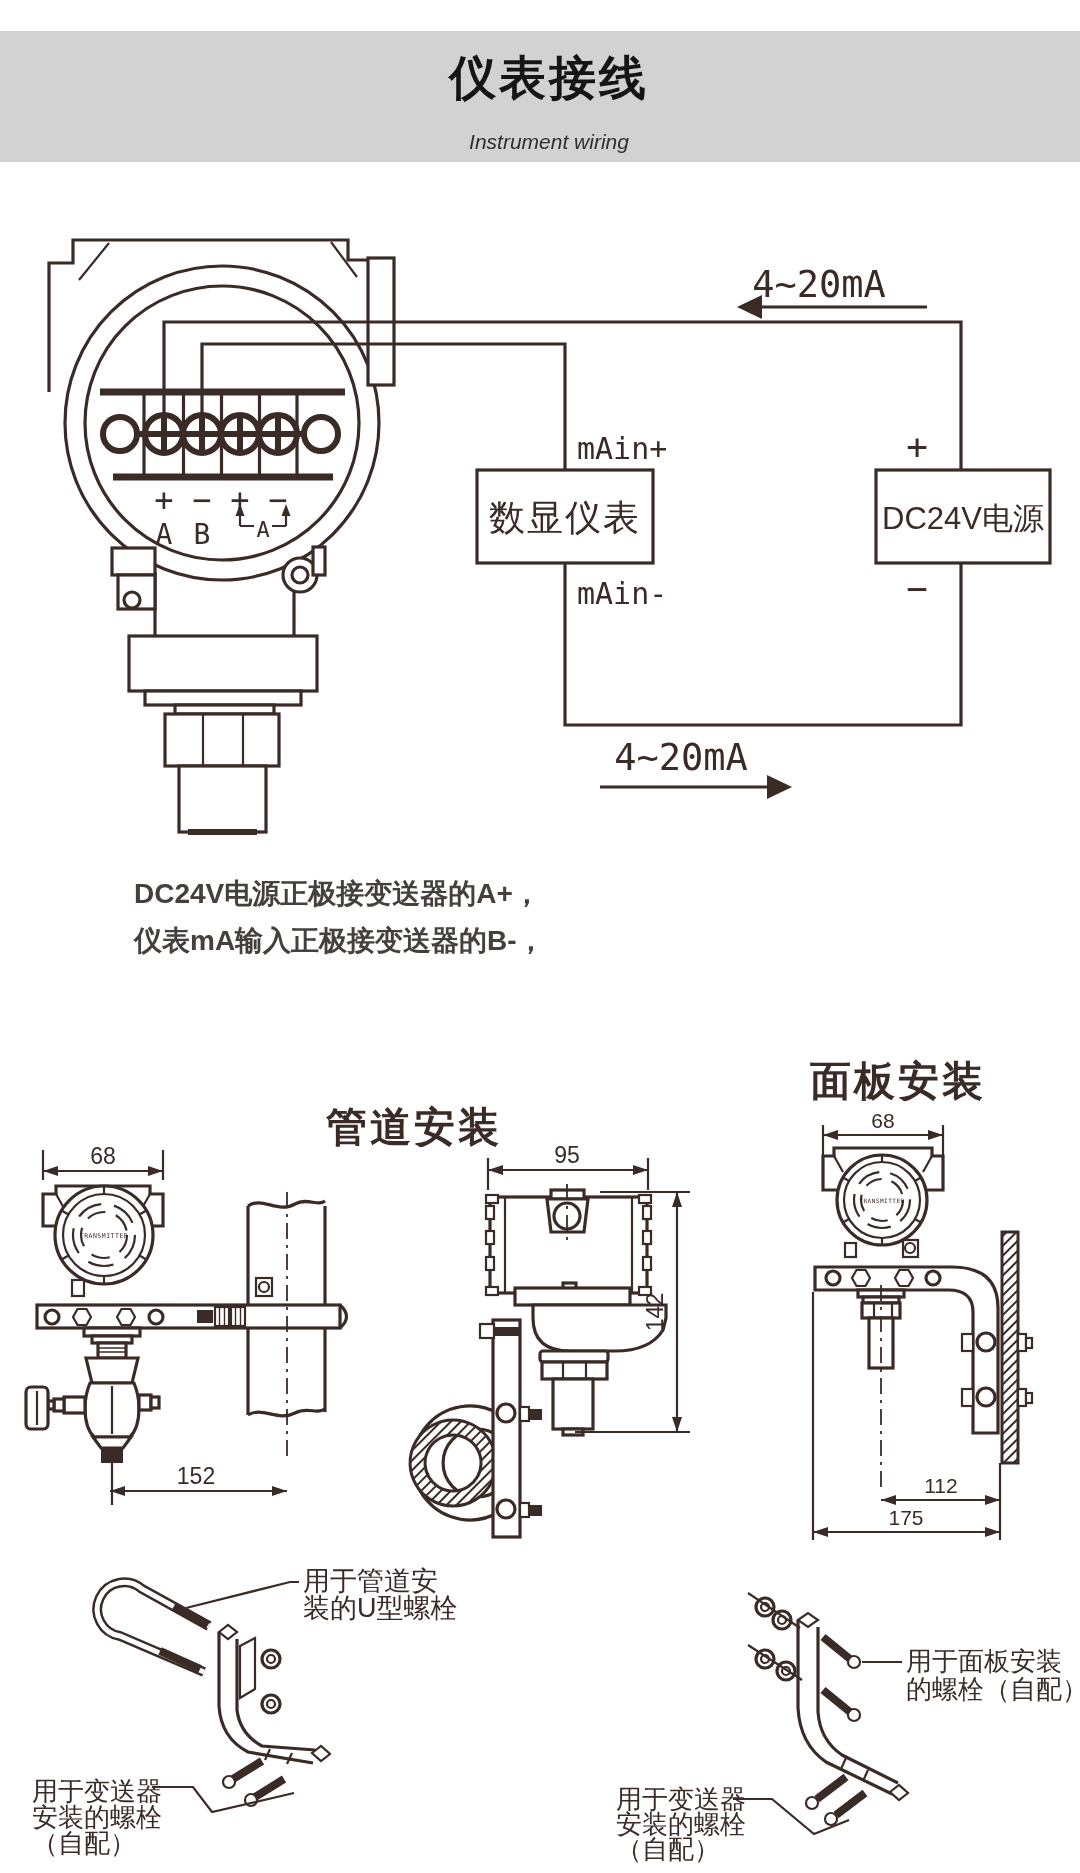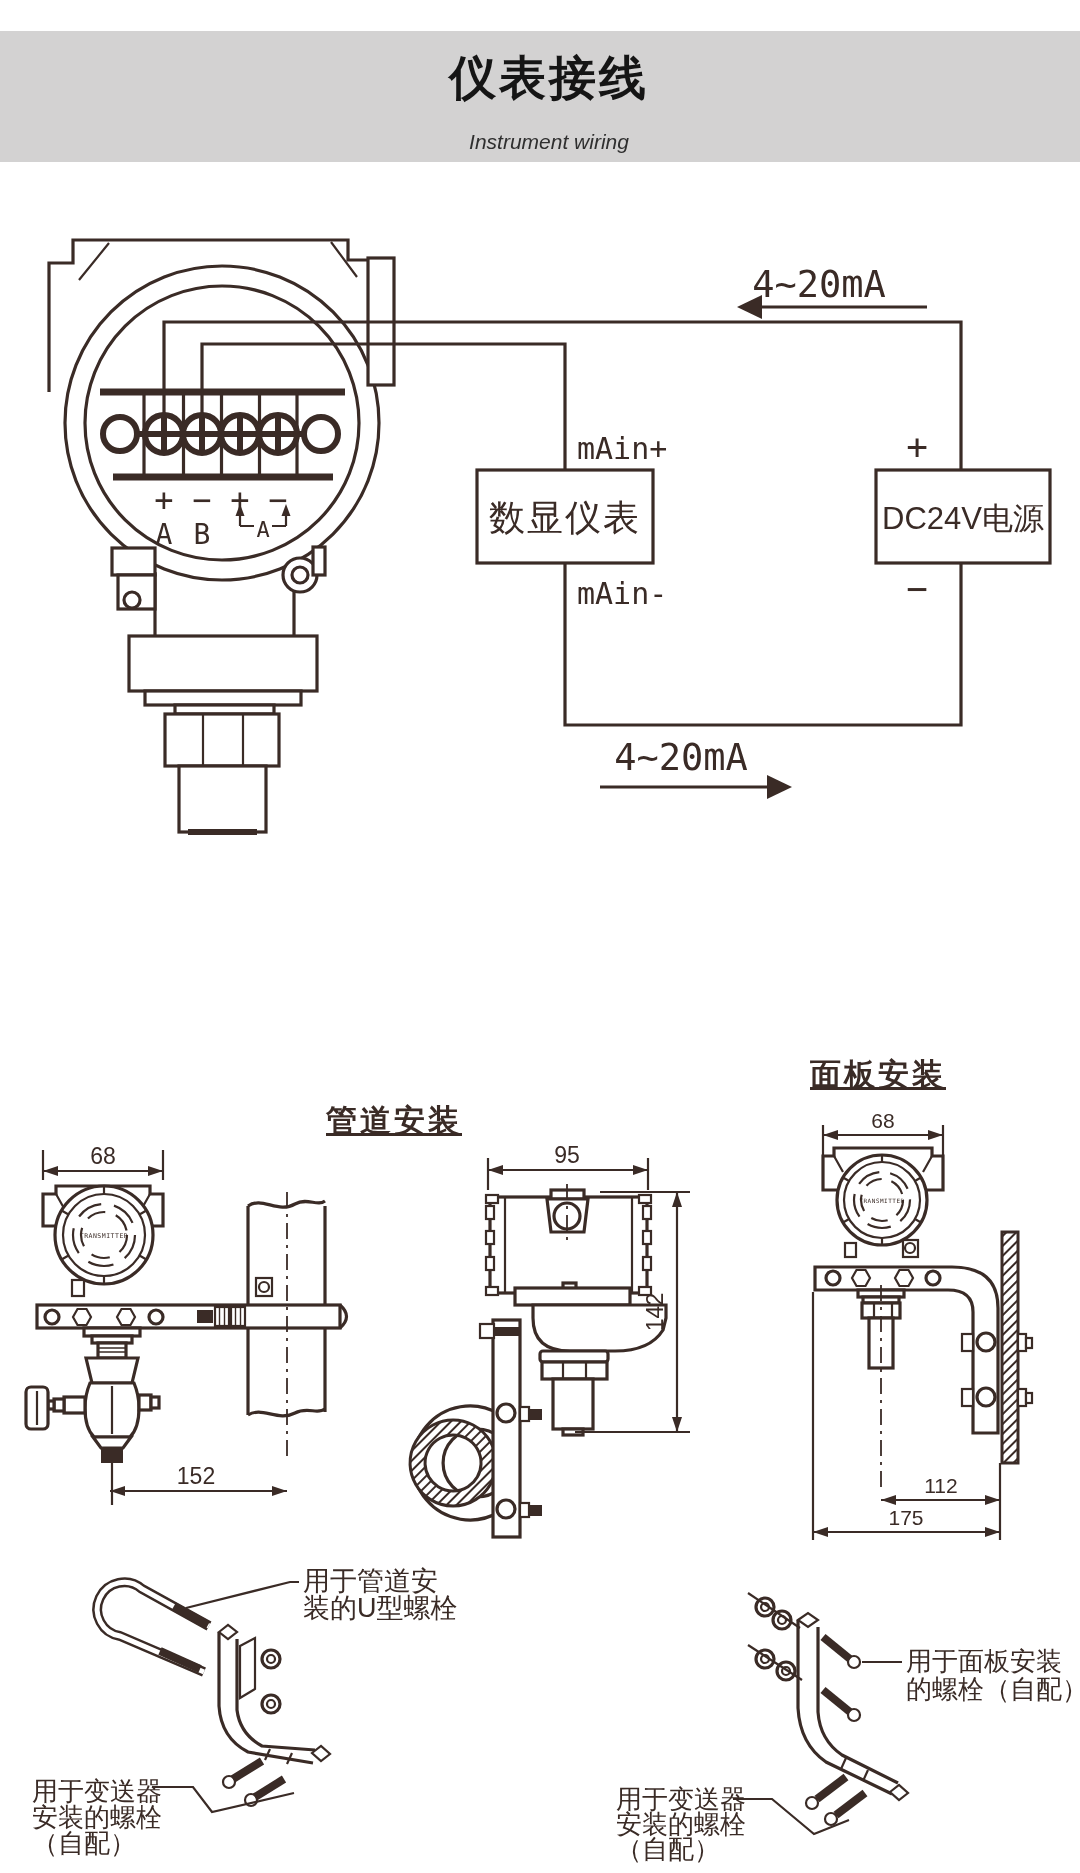--- a/index.html
+++ b/index.html
@@ -4,21 +4,21 @@
 <style>
   html,body{margin:0;padding:0;background:#fff;}
   .page{position:relative;width:1080px;height:1873px;background:#fff;overflow:hidden;
         font-family:"Liberation Sans",sans-serif;}
   .header{position:absolute;left:0;top:31px;width:1080px;height:131px;background:var(--header-bg);
           text-align:center;padding-left:9px;}
   .header .title{margin-top:16px;font-size:47px;font-weight:700;letter-spacing:3px;color:#151515;}
   .header .subtitle{margin-top:20px;font-size:21px;color:#2f2f2f;font-style:italic;}
   .guide{position:absolute;left:134px;top:870px;font-size:28px;line-height:47px;
          color:var(--guide-text);font-weight:600;white-space:nowrap;}
-  .sec-title{position:absolute;font-size:31px;letter-spacing:3px;color:var(--ink);font-weight:600;text-decoration:underline;}
+  .sec-title{position:absolute;font-size:41px;letter-spacing:3px;color:var(--ink);font-weight:600;}
   #pipe-title{left:326px;top:1100px;text-align:center;}
   #panel-title{left:810px;top:1054px;}
   svg{position:absolute;left:0;top:0;color:var(--ink);}
   svg text{fill:var(--ink);}
   .s1{stroke:currentColor;stroke-width:1.4;fill:none}
   .s2{stroke:currentColor;stroke-width:2.2;fill:none}
   .s3{stroke:currentColor;stroke-width:3.2;fill:none}
   .ws2{stroke:currentColor;stroke-width:2.2;fill:#fff}
   .ws3{stroke:currentColor;stroke-width:3.2;fill:#fff}
   .b6{stroke:currentColor;stroke-width:6;fill:none}
@@ -34,20 +34,22 @@
 <body>
 
 <div class="page">
 
   <div class="header">
     <div class="title">仪表接线</div>
     <div class="subtitle">Instrument wiring</div>
   </div>
 
   <div class="guide">
+    <div>DC24V电源正极接变送器的A+，</div>
+    <div>仪表mA输入正极接变送器的B-，</div>
   </div>
 
   <div class="sec-title" id="pipe-title">管道安装</div>
   <div class="sec-title" id="panel-title">面板安装</div>
 
   <svg width="1080" height="1873" viewBox="0 0 1080 1873">
     <defs>
       <pattern id="hatch" width="7" height="7" patternUnits="userSpaceOnUse" patternTransform="rotate(45)">
         <rect width="7" height="7" fill="#fff"></rect>
         <line x1="1" y1="0" x2="1" y2="7" stroke="#3a2b26" stroke-width="2"></line>

